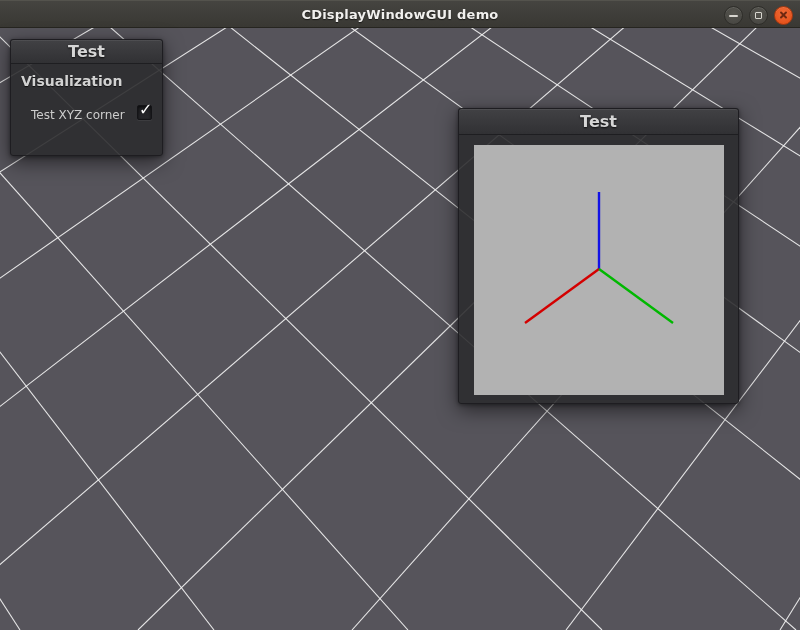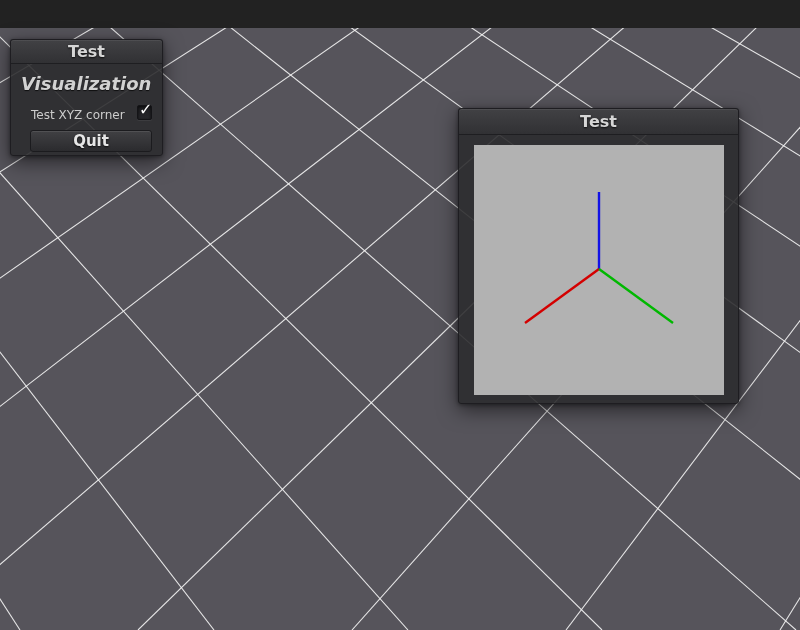--- a/index.html
+++ b/index.html
@@ -56,23 +56,22 @@
     cursor:default;
   }
   .ngwin-title{
     color:#d6d6d6; font-weight:bold; font-size:16px;
     text-shadow:0 1px 2px rgba(0,0,0,.8);
   }
   #panel{ left:10px; top:39px; width:153px; height:117px; }
   #panel .ngwin-header{ height:24px; }
   .section-label{
     position:absolute; left:10px; top:33px;
-    color:#d2d2d2; font-size:18px; font-weight:bold;
+    color:#d2d2d2; font-size:14px; font-weight:bold;
     text-shadow:0 1px 1px rgba(0,0,0,.7);
-    font-style:italic;
   }
   .check-row-label{
     position:absolute; left:20px; top:68px;
     color:#cccccc; font-size:12px;
   }
   .checkbox{
     position:absolute; left:126px; top:65px; width:15px; height:15px;
     background:linear-gradient(#1d1d20,#27272b);
     border:1px solid #141417; border-radius:2px;
     box-shadow:inset 0 1px 3px rgba(0,0,0,.7), 0 1px 0 rgba(255,255,255,.06);
@@ -98,20 +97,35 @@
   .gl-canvas{
     position:absolute; left:15px; top:36px; width:250px; height:250px;
     cursor:default;
   }
 </style>
 </head>
 <body>
 
 <div id="app">
 
+  <div class="titlebar">
+    <div class="titlebar-title">CDisplayWindowGUI demo</div>
+    <div class="win-controls">
+      <div class="win-btn">
+        <span class="glyph-min"></span>
+      </div>
+      <div class="win-btn">
+        <span class="glyph-max"></span>
+      </div>
+      <div class="win-btn close">
+        <span class="glyph-close-a"></span>
+        <span class="glyph-close-b"></span>
+      </div>
+    </div>
+  </div>
 
   <div class="viewport" style="background: rgb(86, 84, 91);">
     <svg id="grid-svg" width="800" height="602" viewBox="0 0 800 602">
         <line x1="-1146" y1="602" x2="1763" y2="-981" stroke="#f2f2f2" stroke-width="1.1" stroke-opacity="0.92"></line>
         <line x1="-932" y1="602" x2="1763" y2="-981" stroke="#f2f2f2" stroke-width="1.1" stroke-opacity="0.92"></line>
         <line x1="-718" y1="602" x2="1763" y2="-981" stroke="#f2f2f2" stroke-width="1.1" stroke-opacity="0.92"></line>
         <line x1="-504" y1="602" x2="1763" y2="-981" stroke="#f2f2f2" stroke-width="1.1" stroke-opacity="0.92"></line>
         <line x1="-290" y1="602" x2="1763" y2="-981" stroke="#f2f2f2" stroke-width="1.1" stroke-opacity="0.92"></line>
         <line x1="-76" y1="602" x2="1763" y2="-981" stroke="#f2f2f2" stroke-width="1.1" stroke-opacity="0.92"></line>
         <line x1="138" y1="602" x2="1763" y2="-981" stroke="#f2f2f2" stroke-width="1.1" stroke-opacity="0.92"></line>
@@ -134,21 +148,20 @@
 
   <div class="ngwin" id="panel">
     <div class="ngwin-header">
       <span class="ngwin-title">Test</span>
     </div>
     <div class="section-label">Visualization</div>
     <div class="check-row-label">Test XYZ corner</div>
     <div class="checkbox">
       <span class="checkmark">✓</span>
     </div>
-    <button class="quit-btn">Quit</button>
   </div>
 
   <div class="ngwin" id="subwindow">
     <div class="ngwin-header">
       <span class="ngwin-title">Test</span>
     </div>
     <svg class="gl-canvas" width="250" height="250" viewBox="0 0 250 250">
       <rect x="0" y="0" width="250" height="250" fill="#b2b2b2"></rect>
       <line x1="125" y1="124" x2="125" y2="47" stroke-width="2.4" stroke="#1212e6"></line>
       <line x1="125" y1="124" x2="51" y2="178" stroke-width="2.4" stroke="#d40000"></line>

